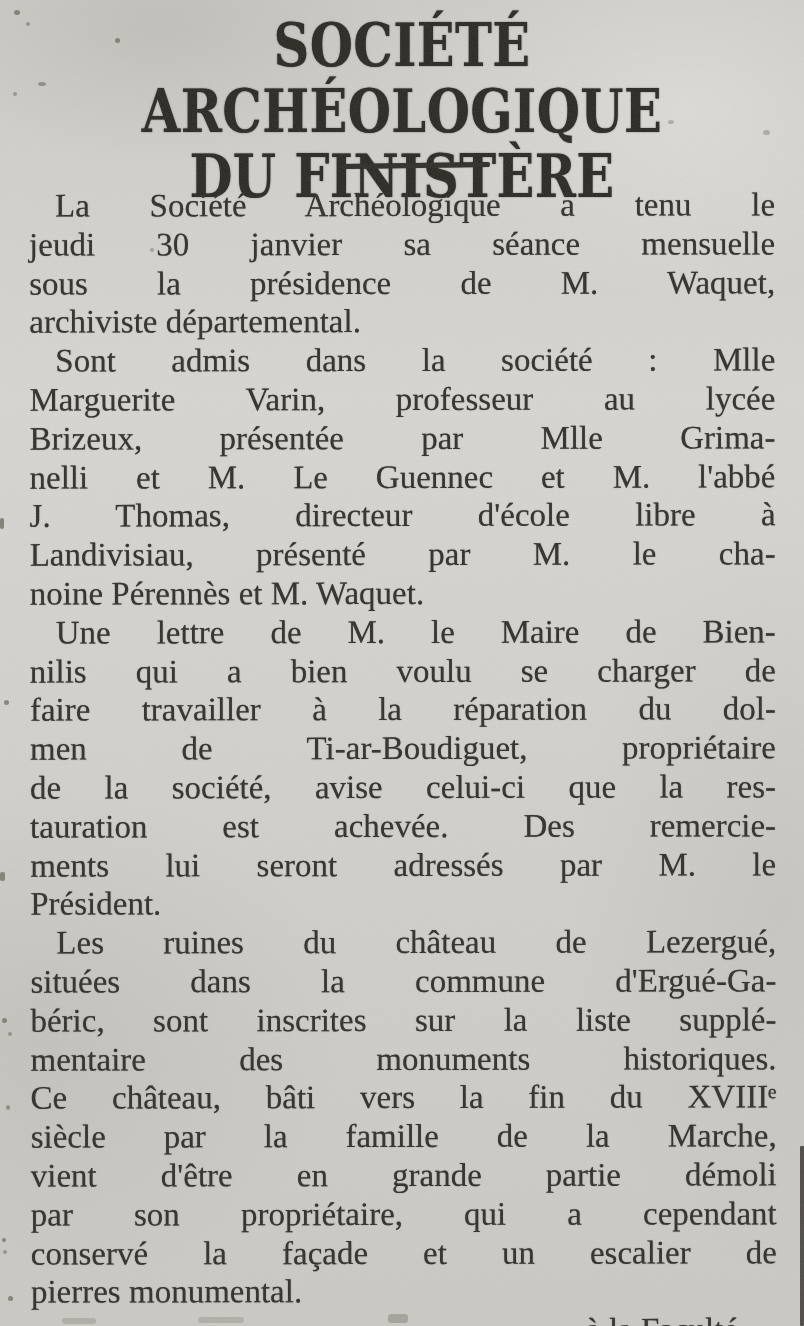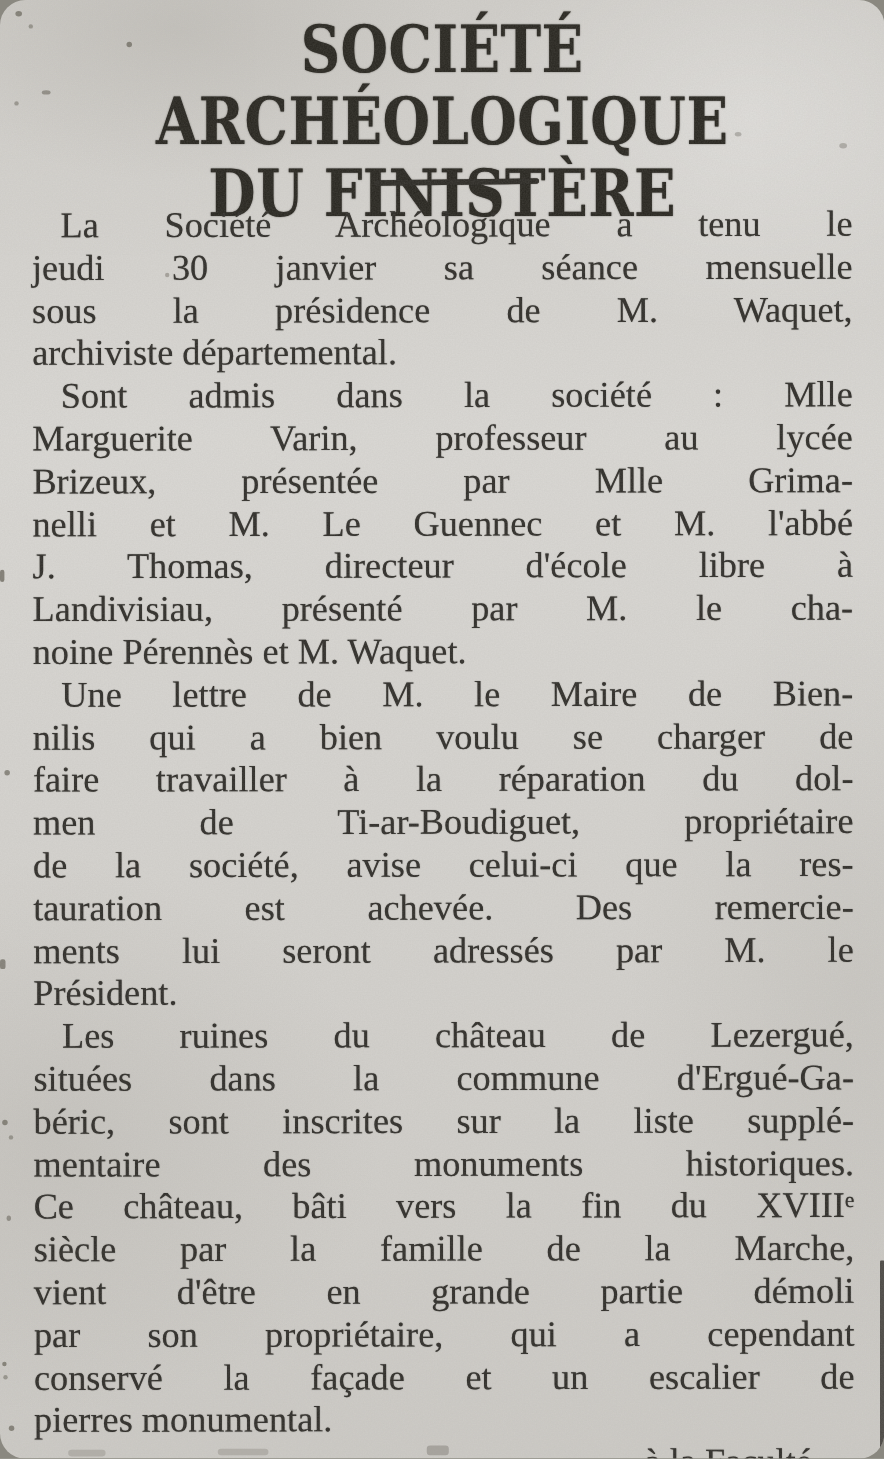--- a/index.html
+++ b/index.html
@@ -14,21 +14,20 @@
     height: 1326px;
     overflow: hidden;
     background-color: #d7d5d1;
     background-image:
       radial-gradient(ellipse 420px 300px at 85% 8%,  rgba(255,255,255,0.28), transparent 65%),
       radial-gradient(ellipse 500px 420px at 6% 78%,  rgba(118,113,103,0.12), transparent 60%),
       radial-gradient(ellipse 300px 540px at 97% 68%, rgba(122,117,107,0.10), transparent 70%),
       radial-gradient(ellipse 350px 200px at 20% 2%,  rgba(116,112,102,0.14), transparent 70%),
       linear-gradient(180deg, rgba(128,123,113,0.08), rgba(255,255,255,0.07) 30%, rgba(118,113,103,0.10));
     font-family: "Liberation Serif", "DejaVu Serif", serif;
-    border-radius: 23px;
   }
 
   
   .headline {
     position: absolute;
     top: 12px;
     left: 0;
     width: 100%;
     margin: 0;
     text-align: center;

